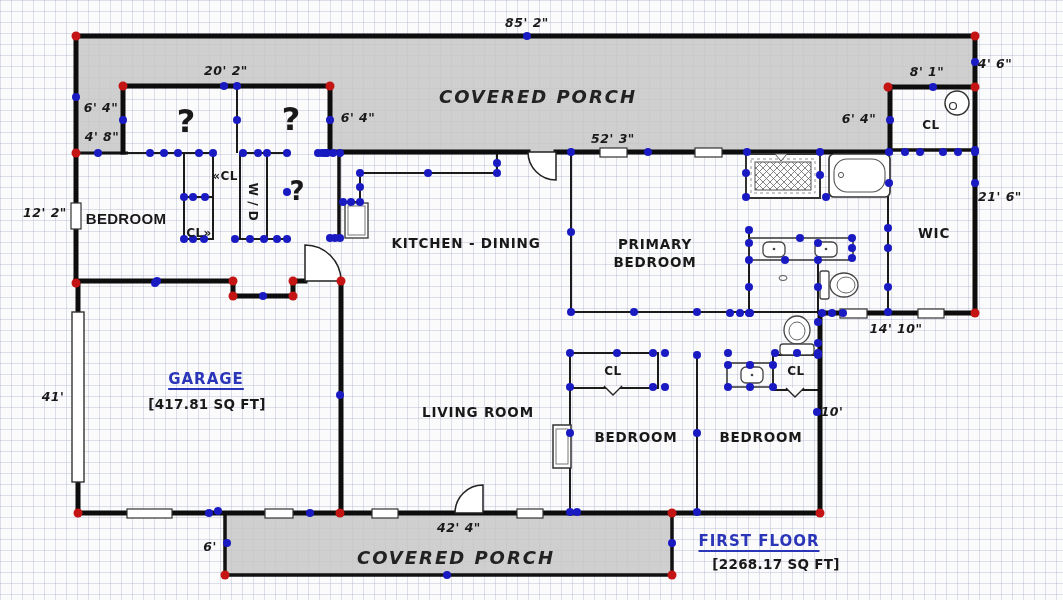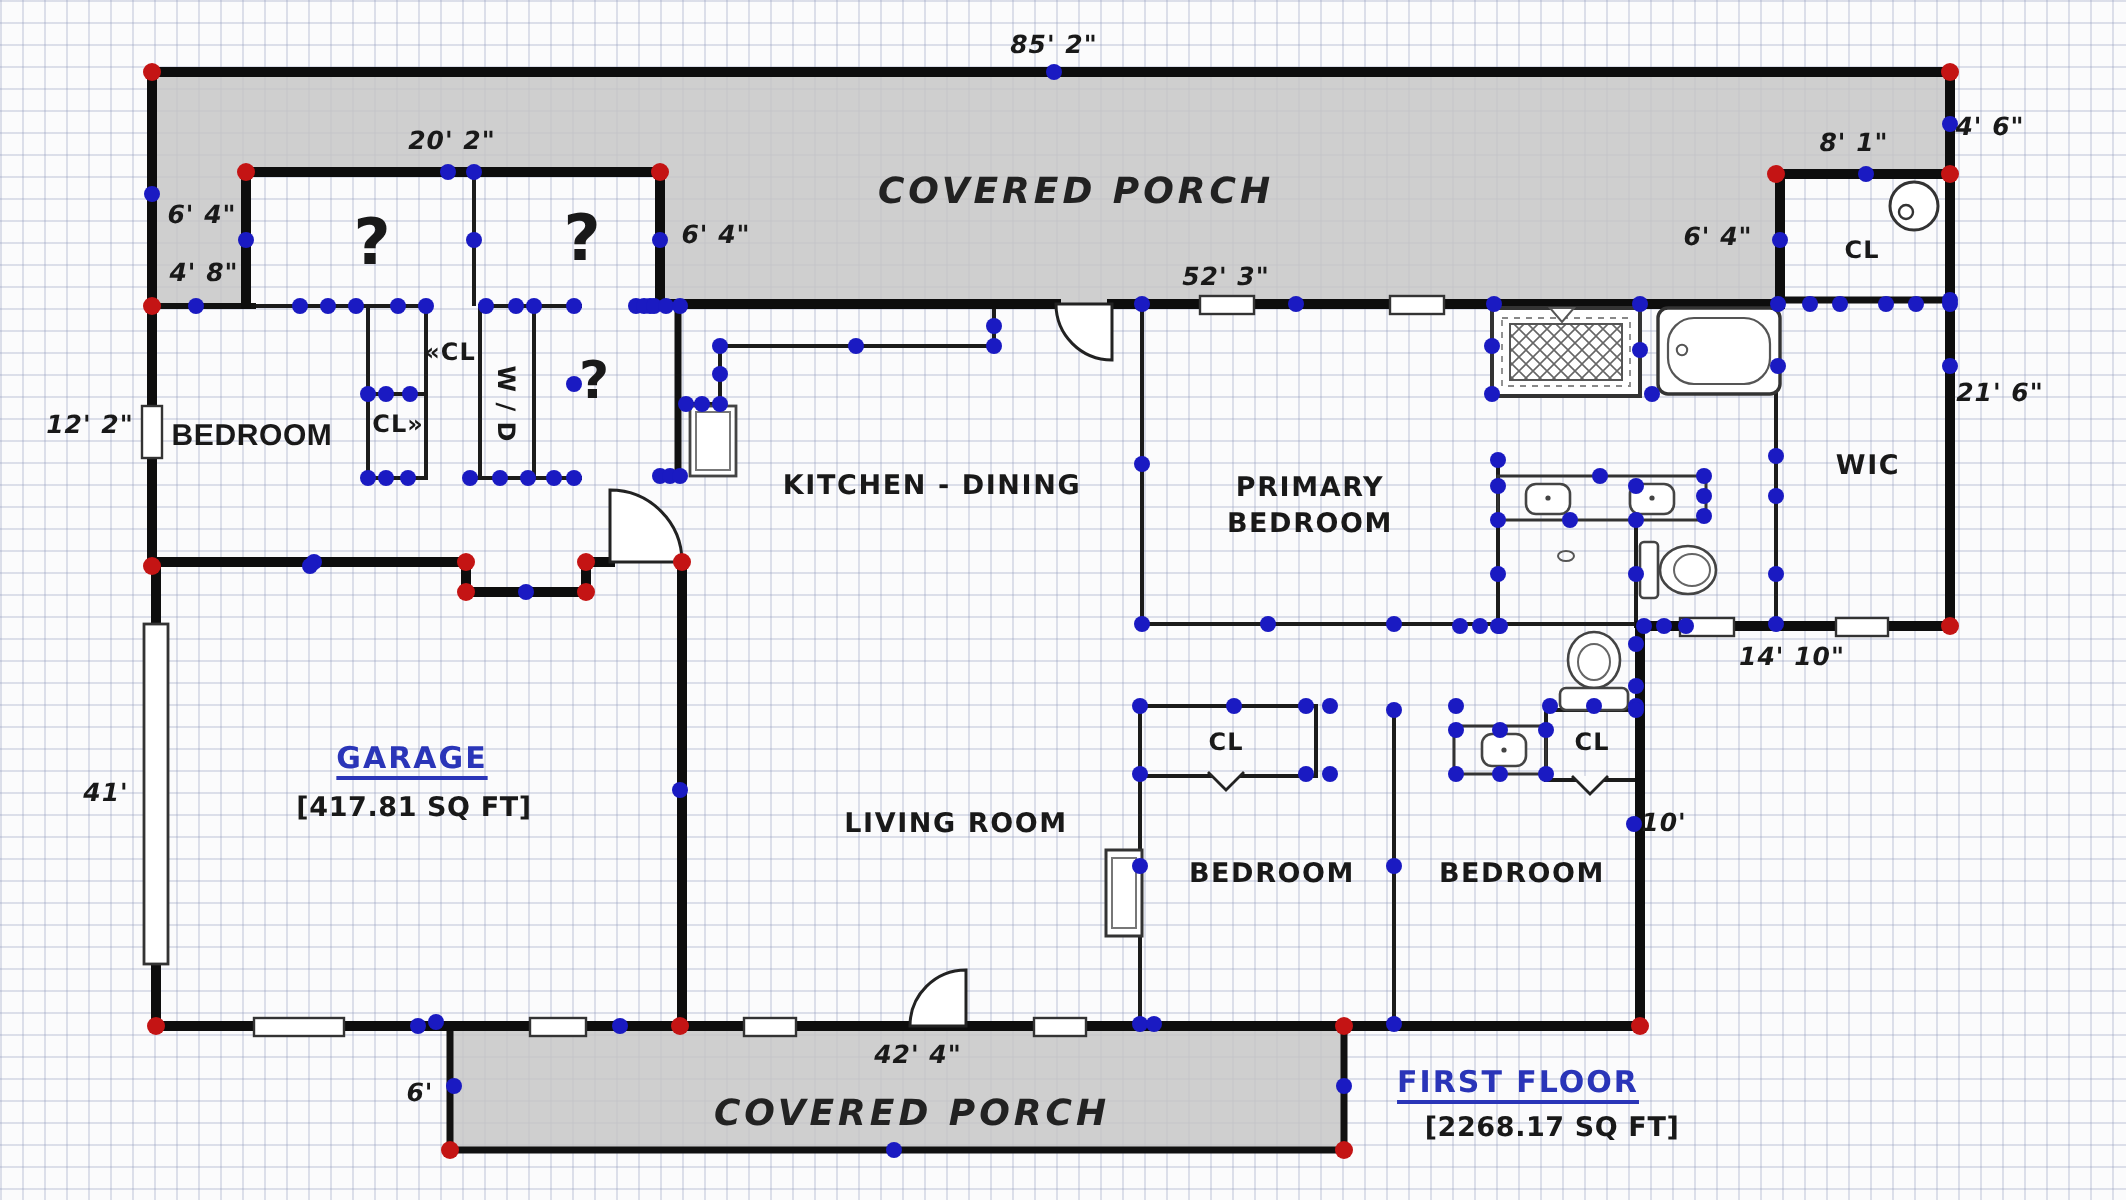--- a/index.html
+++ b/index.html
@@ -338,21 +338,21 @@
     <div class="lbl dim" style="left:358px;top:117px;">6' 4"</div>
     <div class="lbl dim" style="left:613px;top:138px;">52' 3"</div>
     <div class="lbl dim" style="left:927px;top:71px;">8' 1"</div>
     <div class="lbl dim" style="left:995px;top:63px;">4' 6"</div>
     <div class="lbl dim" style="left:859px;top:118px;">6' 4"</div>
     <div class="lbl rmsm" style="left:931px;top:125px;">CL</div>
     <div class="lbl dim" style="left:1000px;top:196px;">21' 6"</div>
     <div class="lbl dim" style="left:45px;top:212px;">12' 2"</div>
     <div class="lbl bedleft" style="left:126px;top:218px;">BEDROOM</div>
     <div class="lbl rmsm" style="left:194px;top:176px;margin-left:31px;">«CL</div>
-    <div class="lbl rmsm" style="left:199px;top:212px;">CL»</div>
+    <div class="lbl rmsm" style="left:199px;top:233px;">CL»</div>
     <div class="lbl rmsm vert" style="left:253px;top:202px;">W / D</div>
     <div class="lbl qmark2" style="left:297px;top:191px;">?</div>
     <div class="lbl room" style="left:466px;top:243px;">KITCHEN - DINING</div>
     <div class="lbl room multi" style="left:655px;top:229px;">PRIMARY
 BEDROOM</div>
     <div class="lbl room" style="left:934px;top:233px;">WIC</div>
     <div class="lbl dim" style="left:896px;top:328px;">14' 10"</div>
     <div class="lbl dim" style="left:53px;top:396px;">41'</div>
     <div class="lbl blue-t" style="left:206px;top:379px;">GARAGE</div>
     <div class="lbl sqft" style="left:207px;top:404px;">[417.81 SQ FT]</div>

